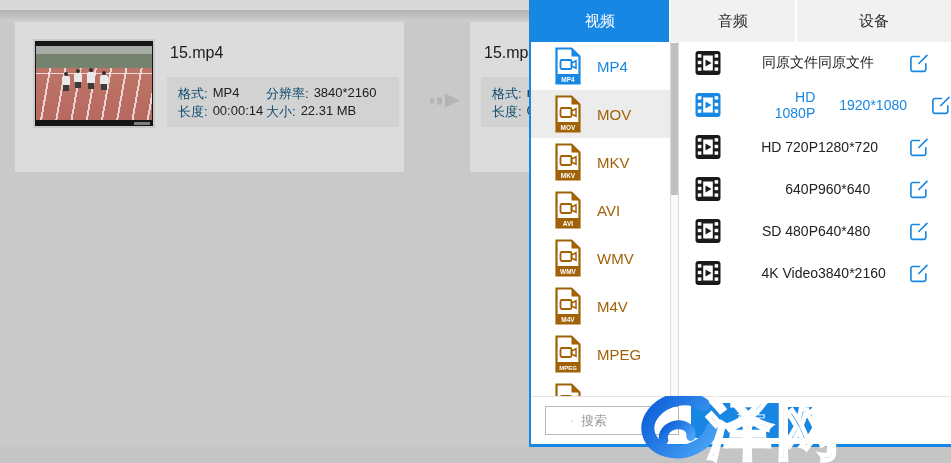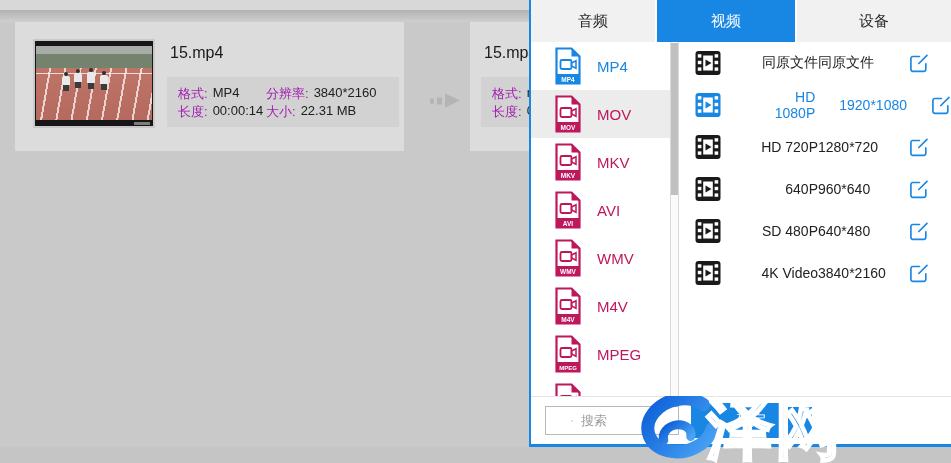--- a/index.html
+++ b/index.html
@@ -4,34 +4,34 @@
 <style>
   html,body{margin:0;padding:0;}
   .screen{position:relative;width:951px;height:463px;overflow:hidden;background:#c9c9c9;
           font-family:"Liberation Sans","DejaVu Sans",sans-serif;-webkit-font-smoothing:antialiased;}
   
   .strip-a{position:absolute;top:0;left:0;right:0;height:10px;background:#d8d8d8;}
   .strip-b{position:absolute;top:10px;left:0;right:0;height:12px;background:linear-gradient(#b2b2b2,#cfcfcf);}
   .footer{position:absolute;left:0;right:0;top:447px;height:16px;background:#c5c5c5;}
 
   
-  .card{position:absolute;top:22px;height:129px;background:#dcdcdc;}
+  .card{position:absolute;top:22px;height:150px;background:#dcdcdc;}
   .card.source{left:15px;width:389px;}
   .card.target{left:470px;width:310px;}
   .file-title{position:absolute;top:22px;font-size:16px;color:#1b1b1b;}
   .card.source .file-title{left:155px;}
   .card.target .file-title{left:14px;}
   .info-box{position:absolute;top:55px;height:50px;background:#d2d2d2;box-sizing:border-box;
             padding:8px 0 0 11px;font-size:13px;}
   .card.source .info-box{left:152px;width:232px;}
   .card.target .info-box{left:11px;width:290px;}
   .info-row{display:flex;height:18px;align-items:center;white-space:nowrap;}
   .pair{display:flex;}
   .pair.c1{width:88px;}
-  .lbl{color:#a21caf;margin-right:5px;}
+  .lbl{color:#0c4a6e;margin-right:5px;}
   .val{color:#202020;}
 
   
   .thumb{position:absolute;left:18px;top:17px;width:122px;height:89px;background:#161616;
          border:2px solid #c9c9c9;box-sizing:border-box;}
   .scene{position:absolute;left:1px;right:1px;top:5px;bottom:6px;overflow:hidden;
          background:linear-gradient(180deg,#a8aca6 0px,#a8aca6 8px,#75836e 8px,#75836e 22px,#bf7468 22px,#b66a5f 100%);}
   .lanes{position:absolute;left:0;right:0;top:22px;bottom:0;
          background:repeating-linear-gradient(100deg,rgba(255,255,255,0) 0 13px,rgba(255,255,255,.7) 13px 15px);}
   .hline{position:absolute;left:0;right:0;top:27px;height:1px;background:rgba(255,255,255,.75);}
@@ -47,21 +47,21 @@
          border-left:2px solid #1886e3;border-bottom:3px solid #1886e3;box-sizing:border-box;z-index:10;}
   .tabs{display:flex;height:42px;}
   .tab{font-size:15px;display:flex;align-items:center;justify-content:center;
        background:#f1f1f1;color:#2b2b2b;border-right:2px solid #fff;}
   .tab.active{background:#1886e3;color:#fff;}
   .tab-video{width:138px;}
   .tab-audio{width:124px;}
   .tab-device{flex:1;border-right:none;}
 
   .format-col{position:absolute;left:0;top:42px;width:139px;bottom:47px;overflow:hidden;background:#fff;}
-  .format-row{height:48px;display:flex;align-items:center;padding-left:23px;box-sizing:border-box;color:#be185d;}
+  .format-row{height:48px;display:flex;align-items:center;padding-left:23px;box-sizing:border-box;color:#a16207;}
   .format-row.hovered{background:#ececec;}
   .format-row.selected{color:#1886e3;}
   .fmt-label{margin-left:15px;font-size:15px;}
 
   .vscroll{position:absolute;left:139px;top:42px;width:9px;bottom:47px;background:#fafafa;
            border-left:1px solid #dadada;border-right:1px solid #dadada;box-sizing:border-box;}
   .vthumb{position:absolute;left:0;top:1px;width:7px;height:152px;background:#c0c0c0;}
 
   .preset-col{position:absolute;left:148px;top:42px;right:0;bottom:47px;background:#fff;overflow:hidden;}
   .preset-row{height:42px;display:flex;align-items:center;padding-left:16px;color:#222;}
@@ -184,22 +184,22 @@
         <span class="pair c1">
           <span class="lbl">长度:</span>
           <span class="val">00:00:14</span>
         </span>
       </div>
     </div>
   </div>
 
   <div class="popup">
     <div class="tabs">
+      <div class="tab tab-video active">视频</div>
       <div class="tab tab-audio">音频</div>
-      <div class="tab tab-video active">视频</div>
       <div class="tab tab-device">设备</div>
     </div>
 
     <div class="format-col">
       <div class="format-row selected">
         <svg width="28" height="38" viewBox="0 0 28 38">
           <use href="#file-icon"></use>
           <text x="14" y="34.5" text-anchor="middle" font-size="6.5" font-weight="bold" fill="#fff">MP4</text>
         </svg>
         <span class="fmt-label">MP4</span>

